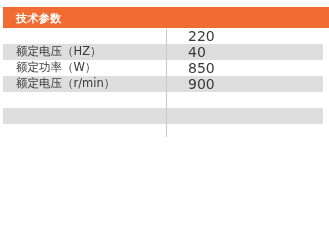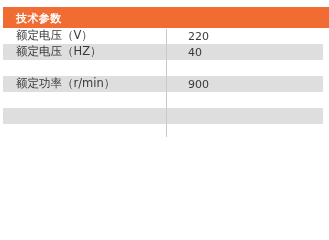--- a/index.html
+++ b/index.html
@@ -79,21 +79,21 @@
     font-size: 11.5px;
     line-height: 1;
     white-space: nowrap;
   }
   .spec-value {
     position: absolute;
     left: 185px;
     top: 50%;
     transform: translateY(-50%);
     color: #3a3a3a;
-    font-size: 11px;
+    font-size: 14px;
     line-height: 1;
     white-space: nowrap;
   }
 
   
   .spec-divider {
     position: absolute;
     left: 166px;
     top: 29px;
     width: 1px;
@@ -106,32 +106,35 @@
 
 <div id="spec-table">
 
   <div class="spec-header">
     <div class="spec-header-title">技术参数</div>
   </div>
 
   <div class="spec-body">
 
     <div class="spec-row plain" style="top:0px;">
-      <span class="spec-label">额定电压（V）</span>
       <span class="spec-value">220</span>
     </div>
 
     <div class="spec-row striped" style="top:16px;">
       <span class="spec-label">额定电压（HZ）</span>
       <span class="spec-value">40</span>
     </div>
 
+    <div class="spec-row plain" style="top:32px;">
+      <span class="spec-label">额定功率（W）</span>
+      <span class="spec-value">850</span>
+    </div>
 
     <div class="spec-row striped" style="top:48px;">
-      <span class="spec-label">额定功率（r/min）</span>
+      <span class="spec-label">额定电压（r/min）</span>
       <span class="spec-value">900</span>
     </div>
 
     <div class="spec-row plain" style="top:64px;">
       <span class="spec-label"></span>
       <span class="spec-value"></span>
     </div>
 
     <div class="spec-row striped" style="top:80px;">
       <span class="spec-label"></span>

